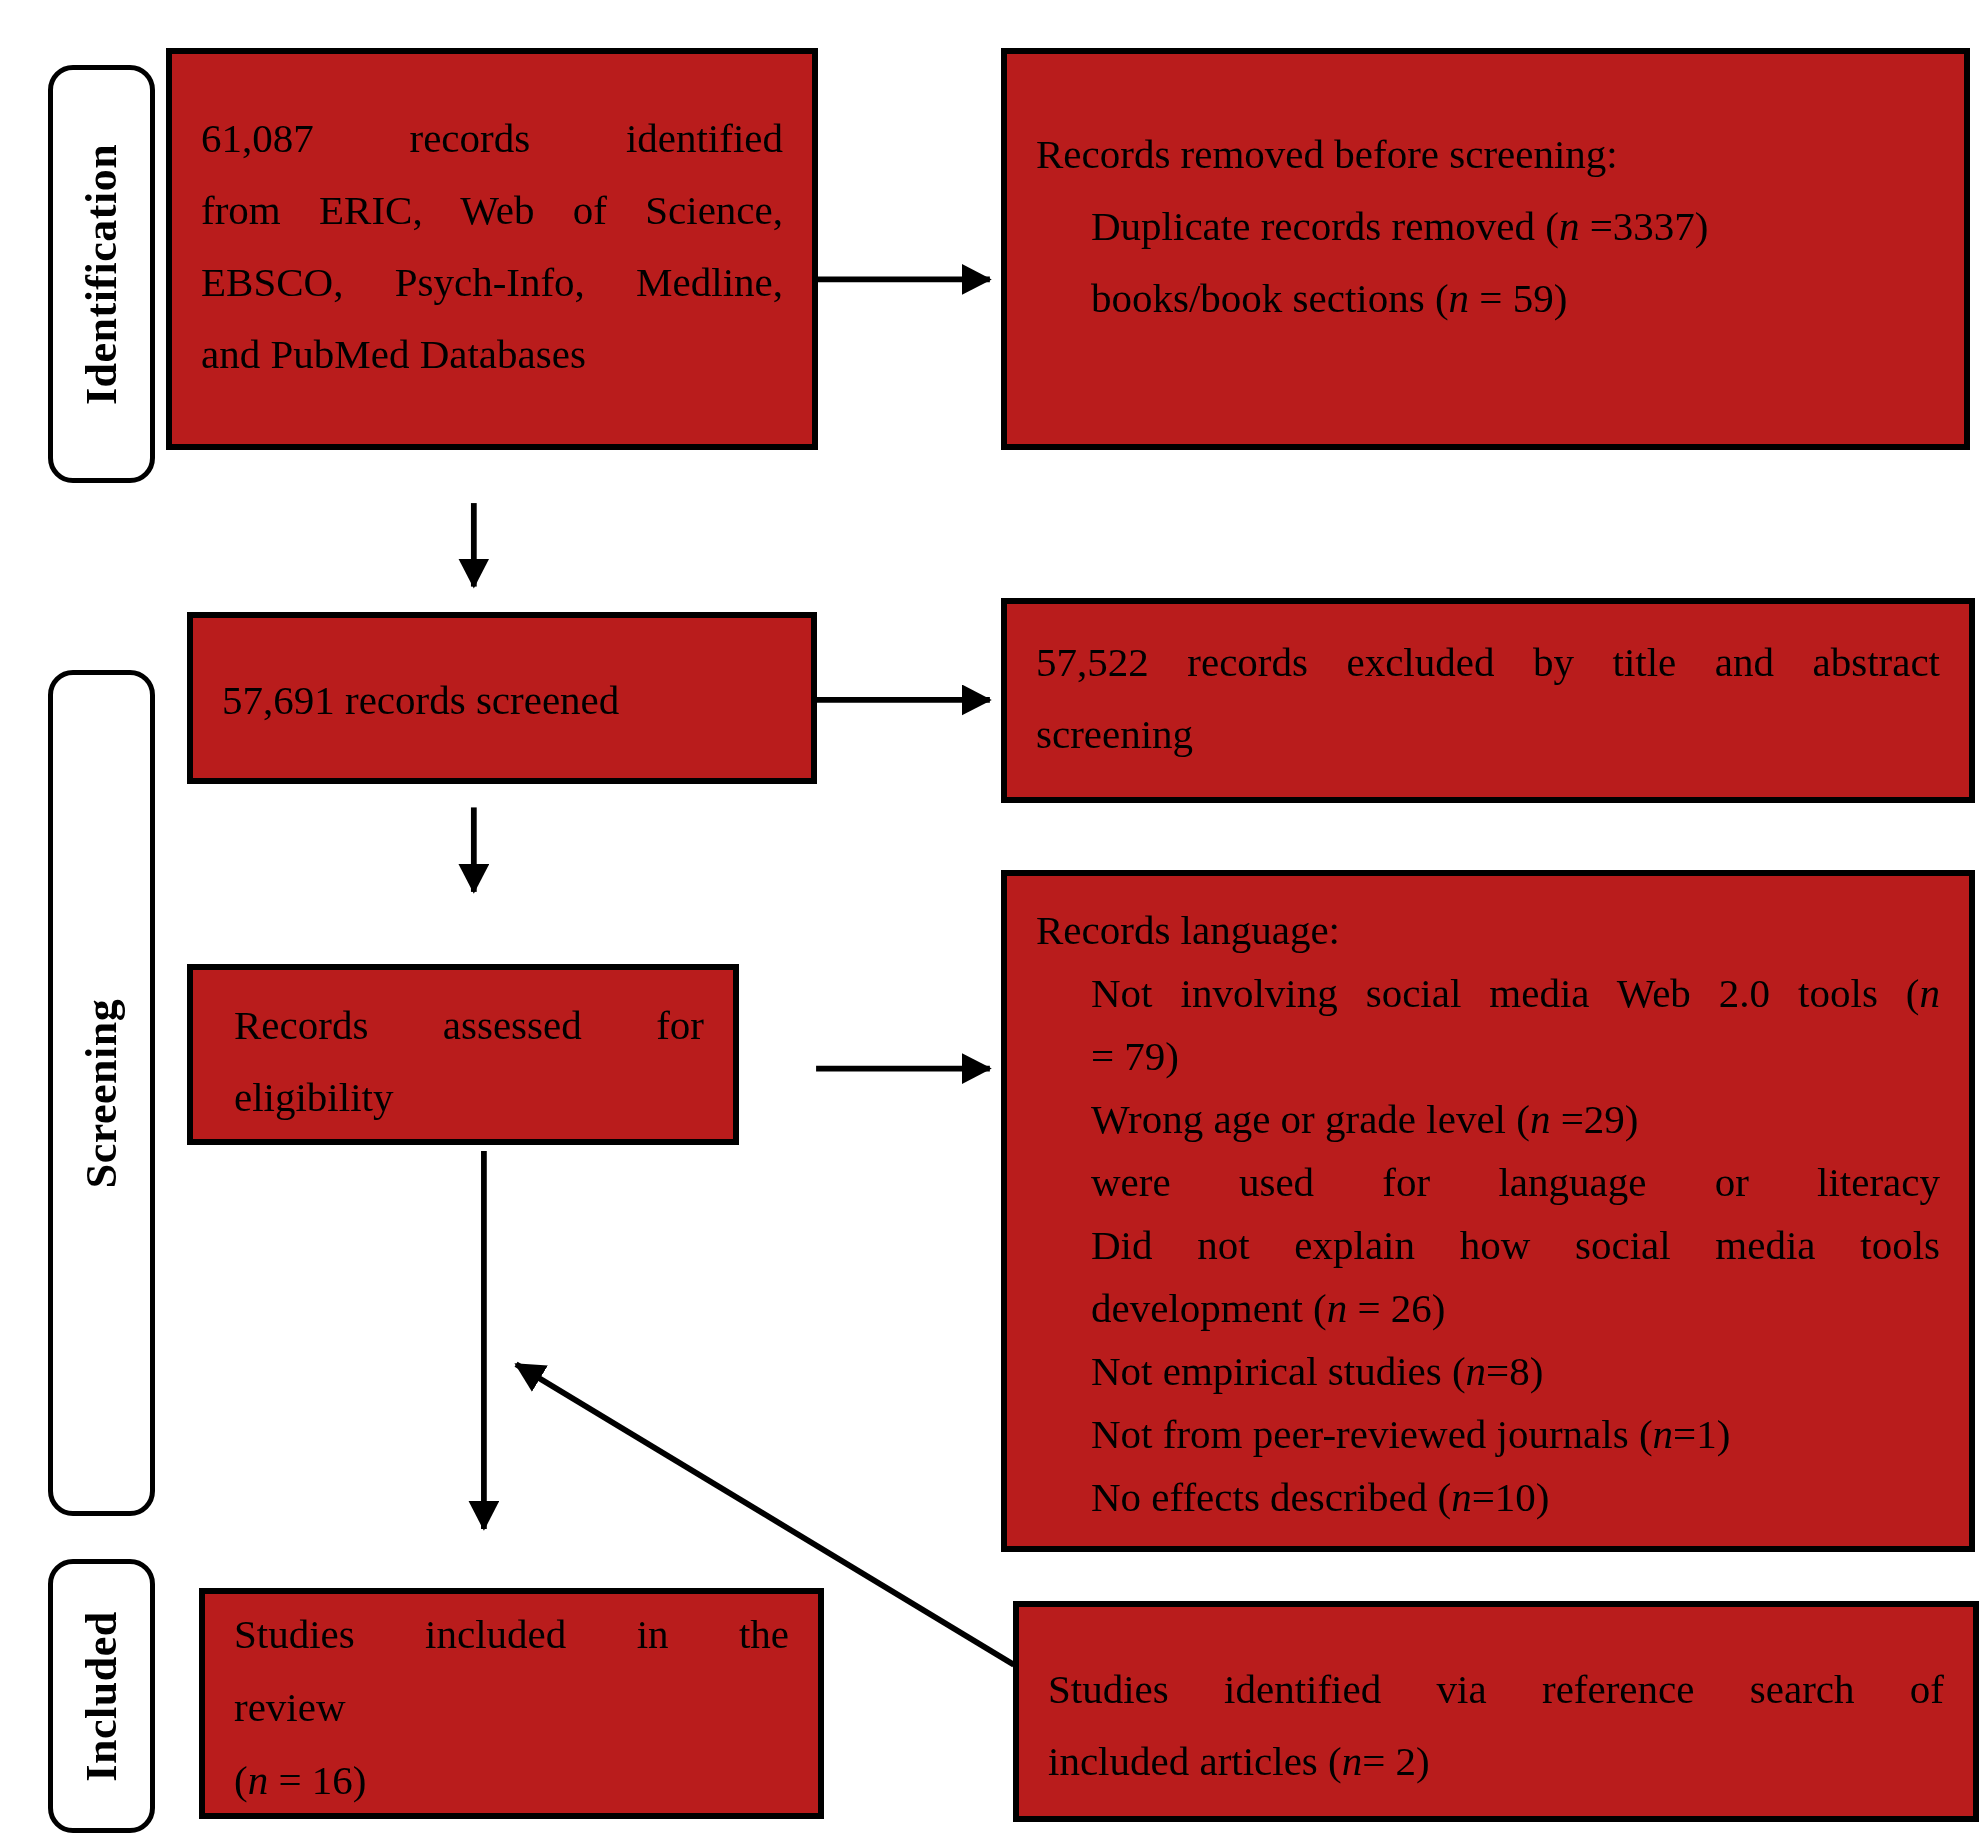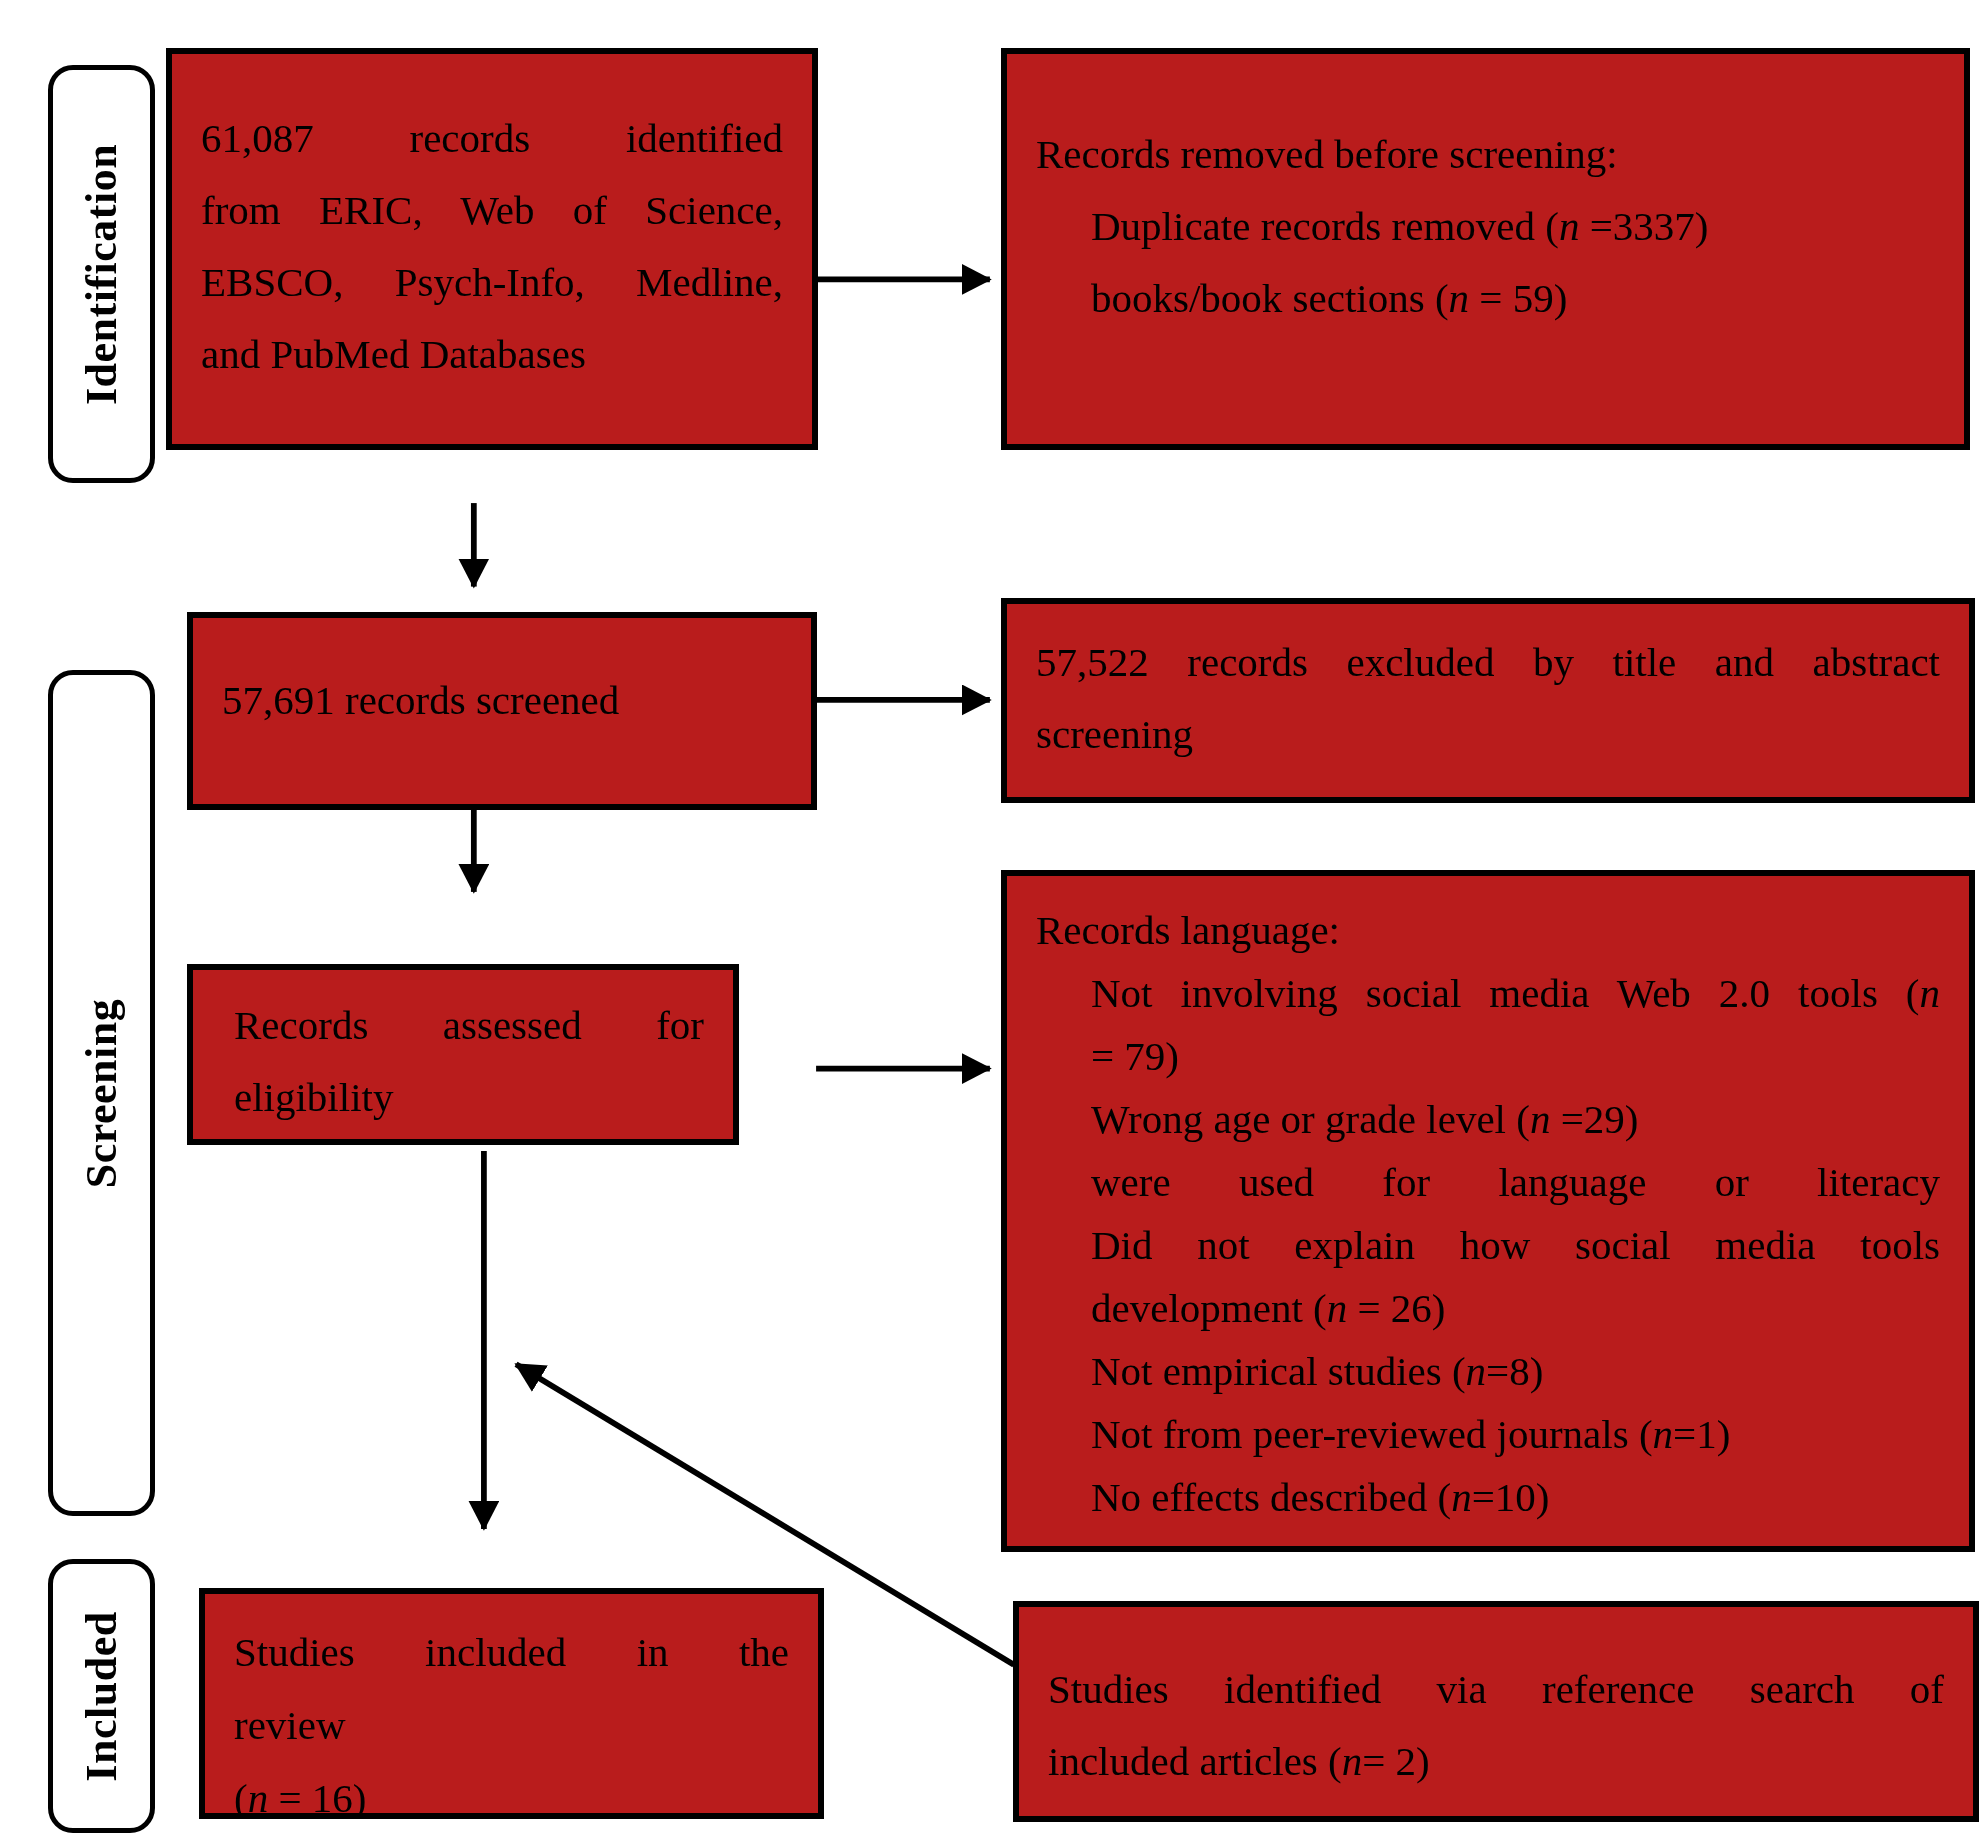--- a/index.html
+++ b/index.html
@@ -65,21 +65,21 @@
     <div class="ln j">EBSCO, Psych-Info, Medline,</div>
     <div class="ln">and PubMed Databases</div>
   </div>
 
   <div class="box" style="left:1001px;top:48px;width:969px;height:402px;padding-top:64px;">
     <div class="ln">Records removed before screening:</div>
     <div class="ln ind">Duplicate records removed (<i>n</i> =3337)</div>
     <div class="ln ind">books/book sections (<i>n</i> = 59)</div>
   </div>
 
-  <div class="box" style="left:187px;top:612px;width:630px;height:198px;padding-top:46px;">
+  <div class="box" style="left:187px;top:612px;width:630px;height:172px;padding-top:46px;">
     <div class="ln">57,691 records screened</div>
   </div>
 
   <div class="box" style="left:1001px;top:598px;width:974px;height:205px;padding-top:21.6px;">
     <div class="ln j">57,522 records excluded by title and abstract</div>
     <div class="ln">screening</div>
   </div>
 
   <div class="box" style="left:187px;top:964px;width:552px;height:181px;padding-top:19px;padding-left:12px;">
     <div class="ln j">Records assessed for</div>
@@ -92,21 +92,21 @@
     <div class="ln tight ind">= 79)</div>
     <div class="ln tight ind">Wrong age or grade level (<i>n</i> =29)</div>
     <div class="ln tight ind j">were used for language or literacy</div>
     <div class="ln tight ind j">Did not explain how social media tools</div>
     <div class="ln tight ind">development (<i>n</i> = 26)</div>
     <div class="ln tight ind">Not empirical studies (<i>n</i>=8)</div>
     <div class="ln tight ind">Not from peer-reviewed journals (<i>n</i>=1)</div>
     <div class="ln tight ind">No effects described (<i>n</i>=10)</div>
   </div>
 
-  <div class="box" style="left:199px;top:1588px;width:625px;height:231px;padding-top:22px;line-height:73px;">
+  <div class="box" style="left:199px;top:1588px;width:625px;height:231px;padding-top:4px;line-height:73px;">
     <div class="ln j">Studies included in the</div>
     <div class="ln">review</div>
     <div class="ln">(<i>n</i> = 16)</div>
   </div>
 
   <div class="box" style="left:1013px;top:1601px;width:966px;height:221px;padding-top:46px;">
     <div class="ln j">Studies identified via reference search of</div>
     <div class="ln">included articles (<i>n</i>= 2)</div>
   </div>
 

